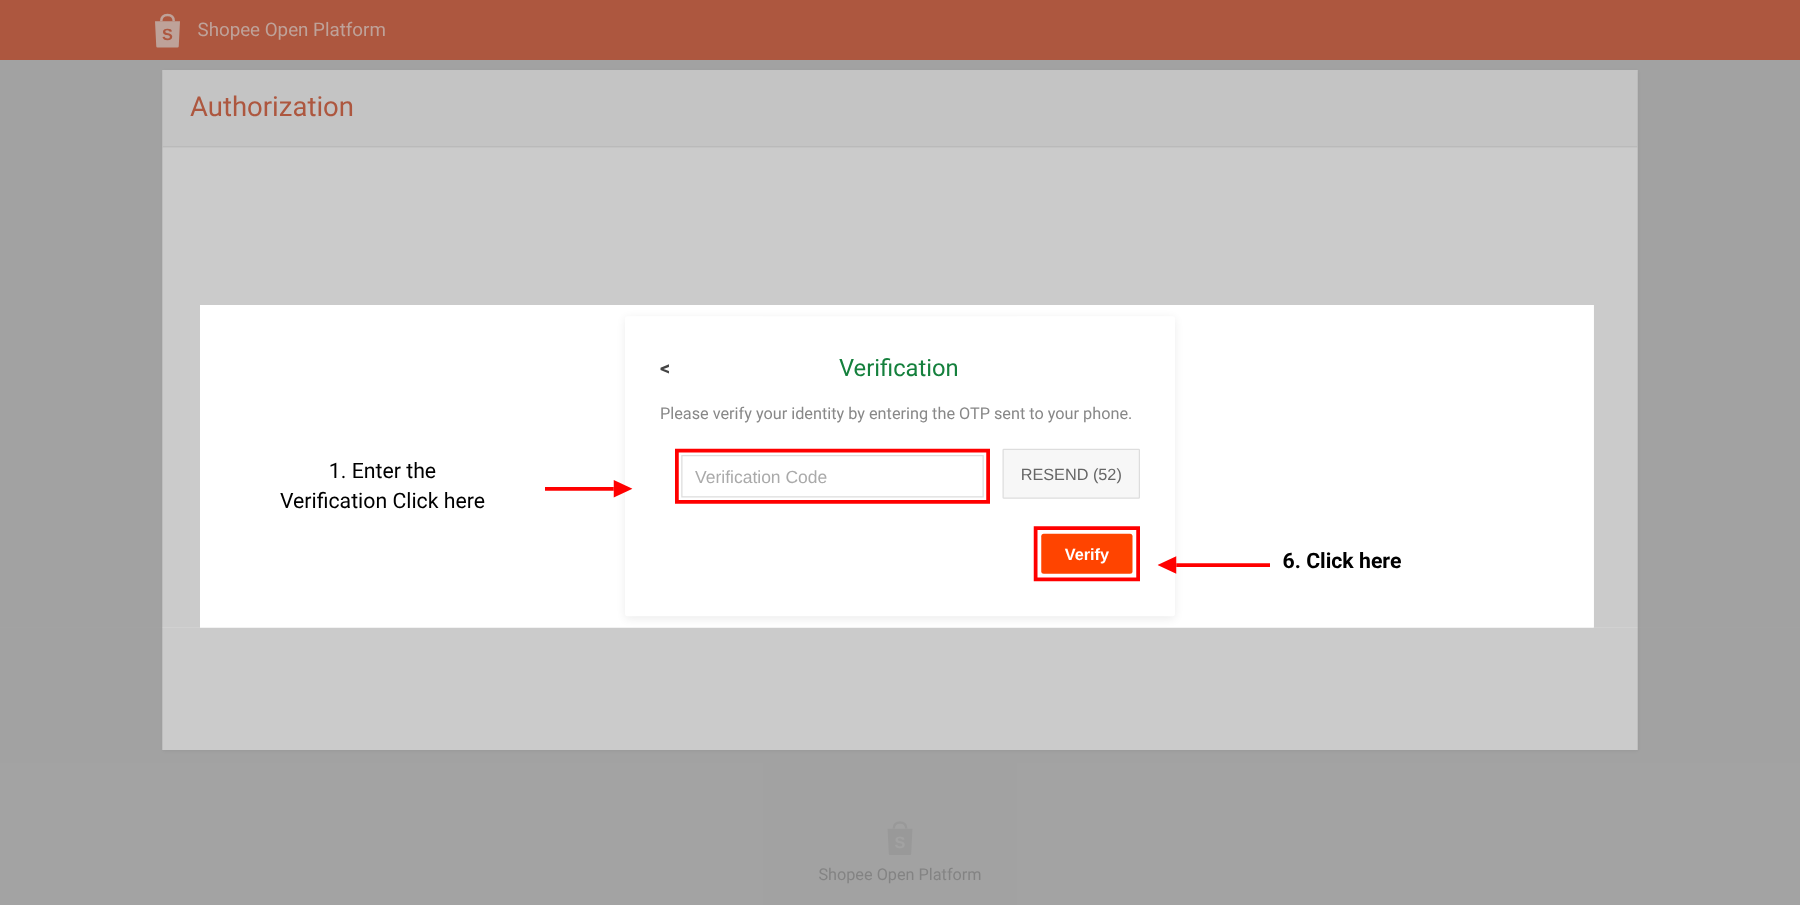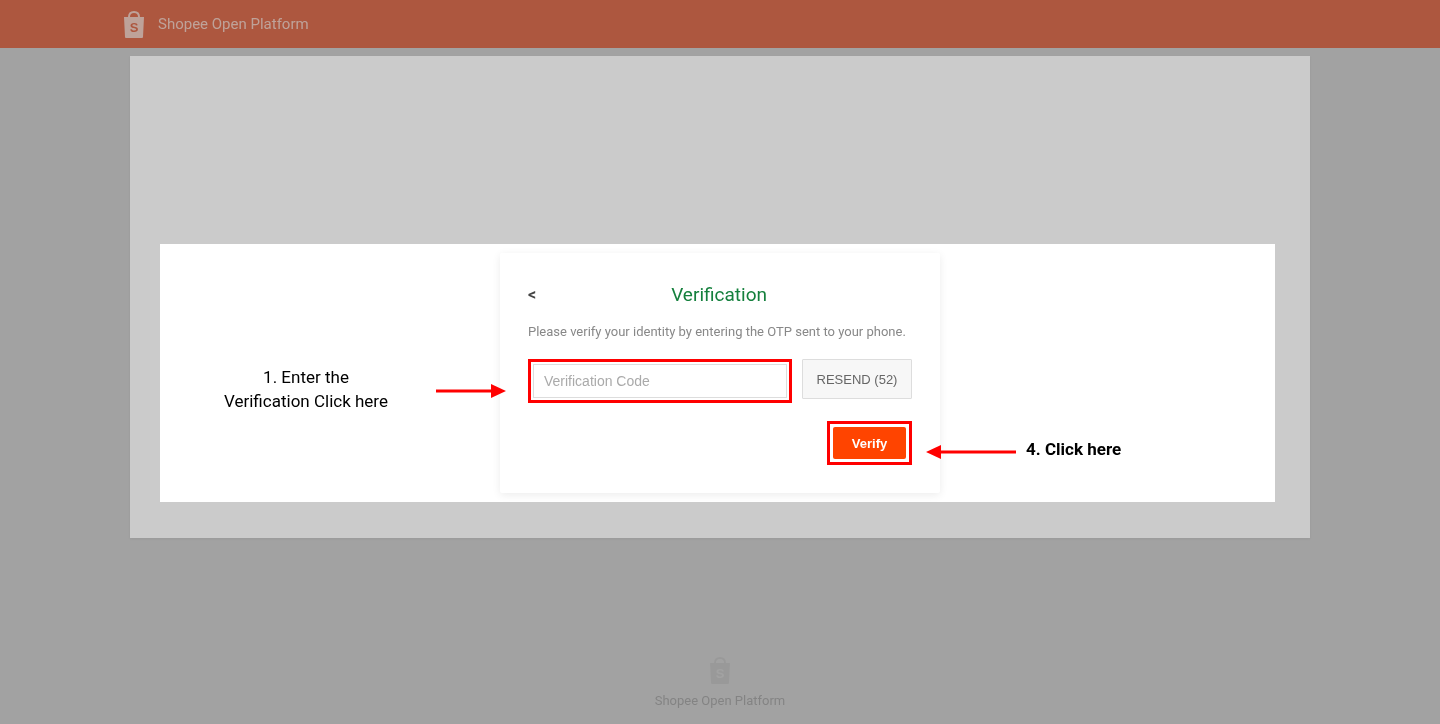--- a/index.html
+++ b/index.html
@@ -139,20 +139,21 @@
     }
     .instruction-text {
       color: #888;
       font-size: 13px;
       margin-bottom: 20px;
     }
     .code-row {
       display: flex;
       gap: 10px;
       margin-bottom: 18px;
+      margin-left: 12px;
     }
     .code-input-wrap {
       flex: 1;
       border: 3px solid #ff0000;
       padding: 2px;
     }
     .code-input {
       width: 100%;
       height: 34px;
       border: 1px solid #ddd;
@@ -255,20 +256,23 @@
         <path d="M 9 8 Q 9 3 14 3 Q 19 3 19 8" stroke="#e8b5a5" stroke-width="2" fill="none"></path>
         <path d="M 4 8 L 24 8 L 23 28 Q 23 29 22 29 L 6 29 Q 5 29 5 28 Z" fill="#e8b5a5"></path>
         <text x="14" y="23" font-size="13" font-weight="700" fill="#c92c00" text-anchor="middle" font-family="Arial">S</text>
       </svg>
     </div>
     <span class="header-title">Shopee Open Platform</span>
   </div>
 </div>
 
 <div class="main-card">
+  <div class="card-header">
+    <div class="card-title">Authorization</div>
+  </div>
   <div class="card-body"></div>
 </div>
 
 <div class="dim-overlay-top"></div>
 <div class="dim-overlay-bottom"></div>
 <div class="dim-overlay-left"></div>
 <div class="dim-overlay-right"></div>
 
 <div class="highlight-strip">
 
@@ -294,21 +298,21 @@
   <div class="annotation-1">
     <span>1. Enter the</span><br>
     <span>Verification Click here</span>
   </div>
 
   <svg class="arrow-1" width="70" height="20">
     <line x1="0" y1="10" x2="55" y2="10" stroke="#ff0000" stroke-width="3"></line>
     <polygon points="55,3 70,10 55,17" fill="#ff0000"></polygon>
   </svg>
 
-  <div class="annotation-2">4. Click here</div>
+  <div class="annotation-2">6. Click here</div>
 
   <svg class="arrow-2" width="90" height="20">
     <line x1="90" y1="10" x2="15" y2="10" stroke="#ff0000" stroke-width="3"></line>
     <polygon points="15,3 0,10 15,17" fill="#ff0000"></polygon>
   </svg>
 
 </div>
 
 <div class="footer">
   <div class="footer-logo">

